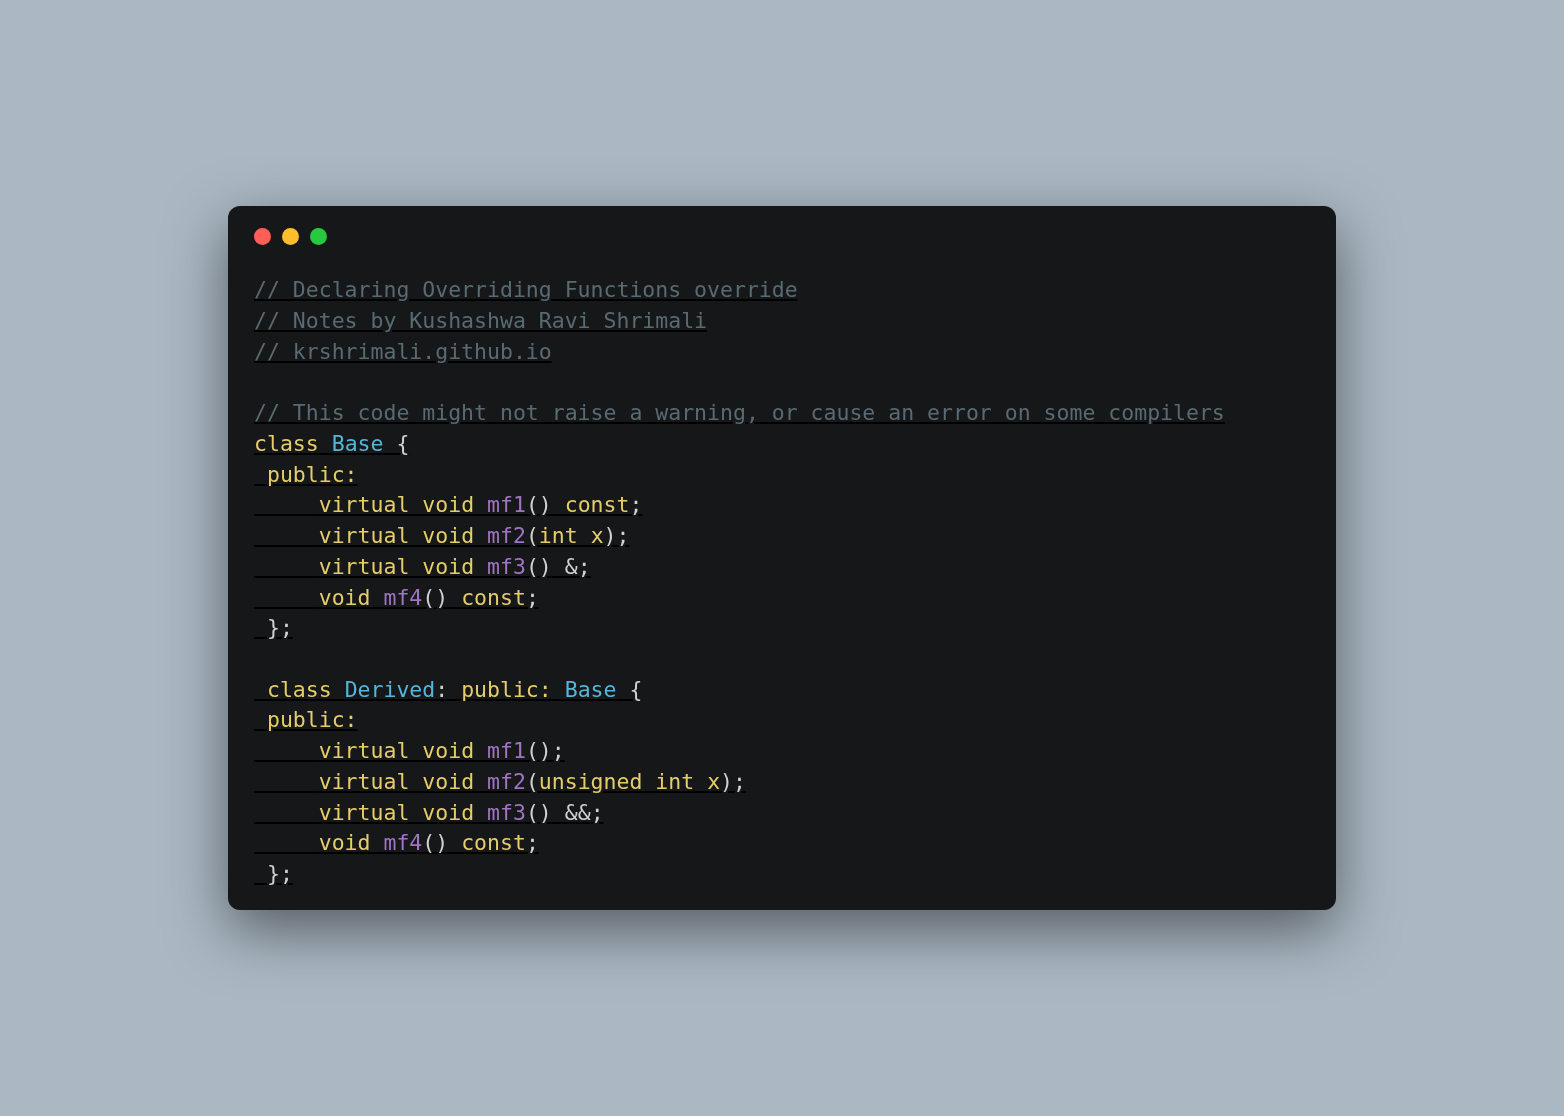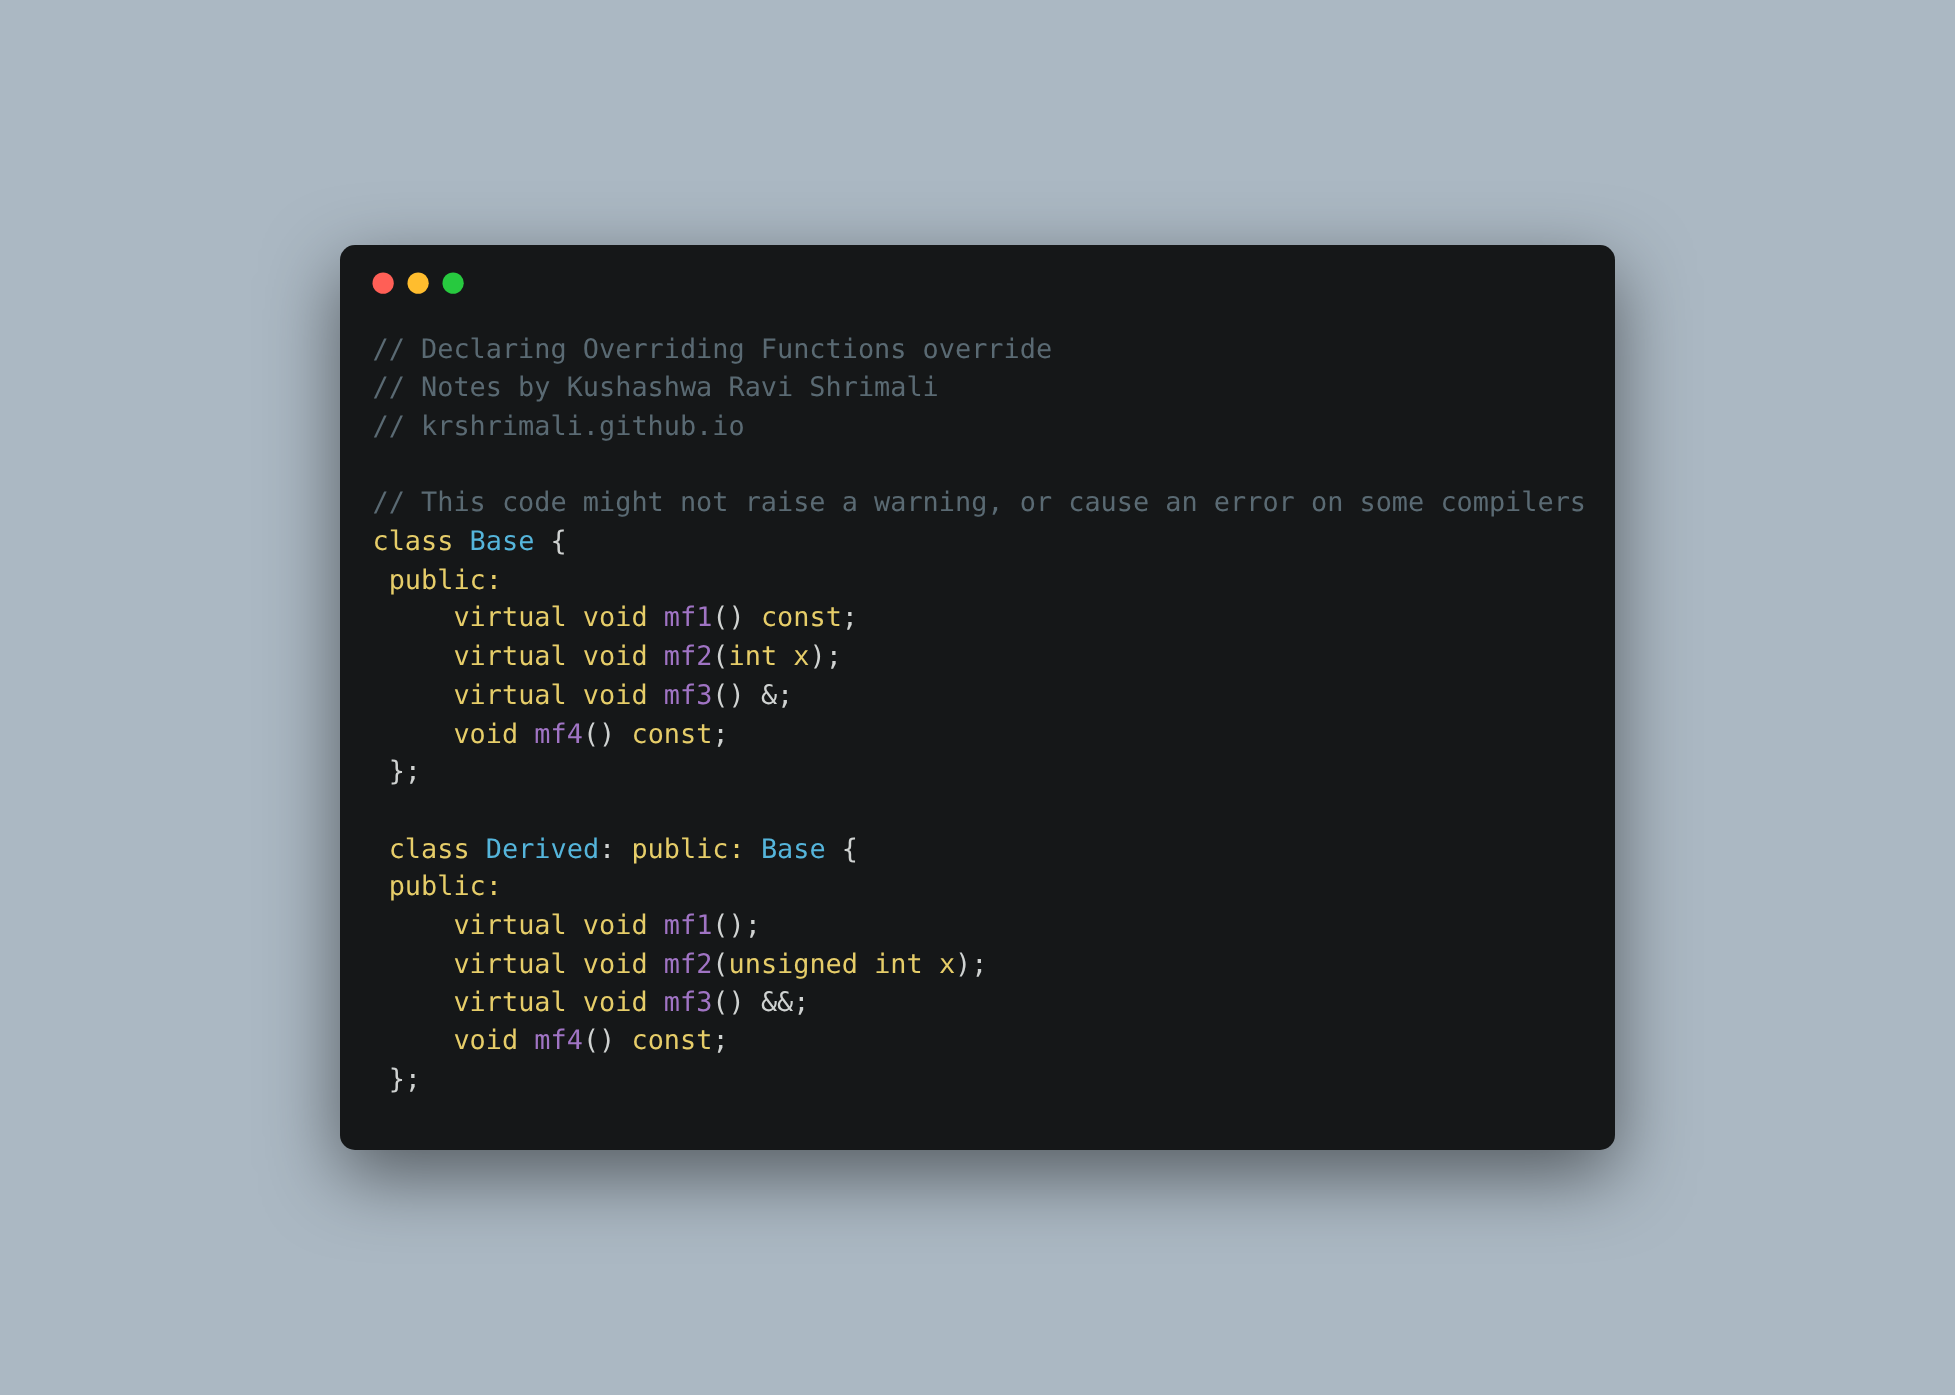--- a/index.html
+++ b/index.html
@@ -8,23 +8,24 @@
     width: 1564px;
     height: 1116px;
     display: flex;
     align-items: center;
     justify-content: center;
     font-family: ui-monospace, "SF Mono", "Menlo", "Monaco", "Consolas", monospace;
   }
   .window {
     background: #151718;
     border-radius: 12px;
-    width: 1020px;
+    width: 1108px;
     box-shadow: 0 20px 60px rgba(0,0,0,0.5);
-    padding-bottom: 40px;
+    padding-bottom: 20px;
+    text-decoration: underline;
   }
   .traffic-lights {
     display: flex;
     gap: 11px;
     padding: 22px 0 0 26px;
   }
   .tl {
     width: 17px;
     height: 17px;
     border-radius: 50%;

